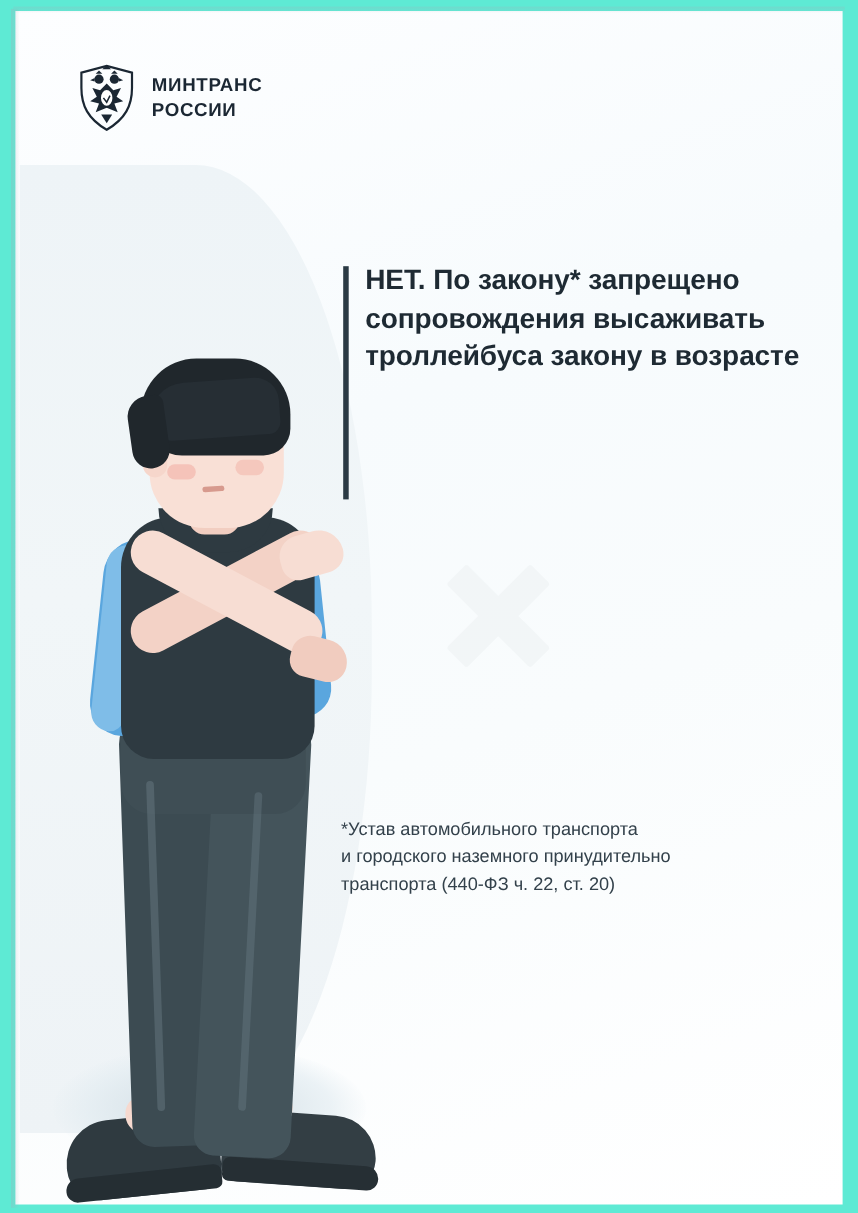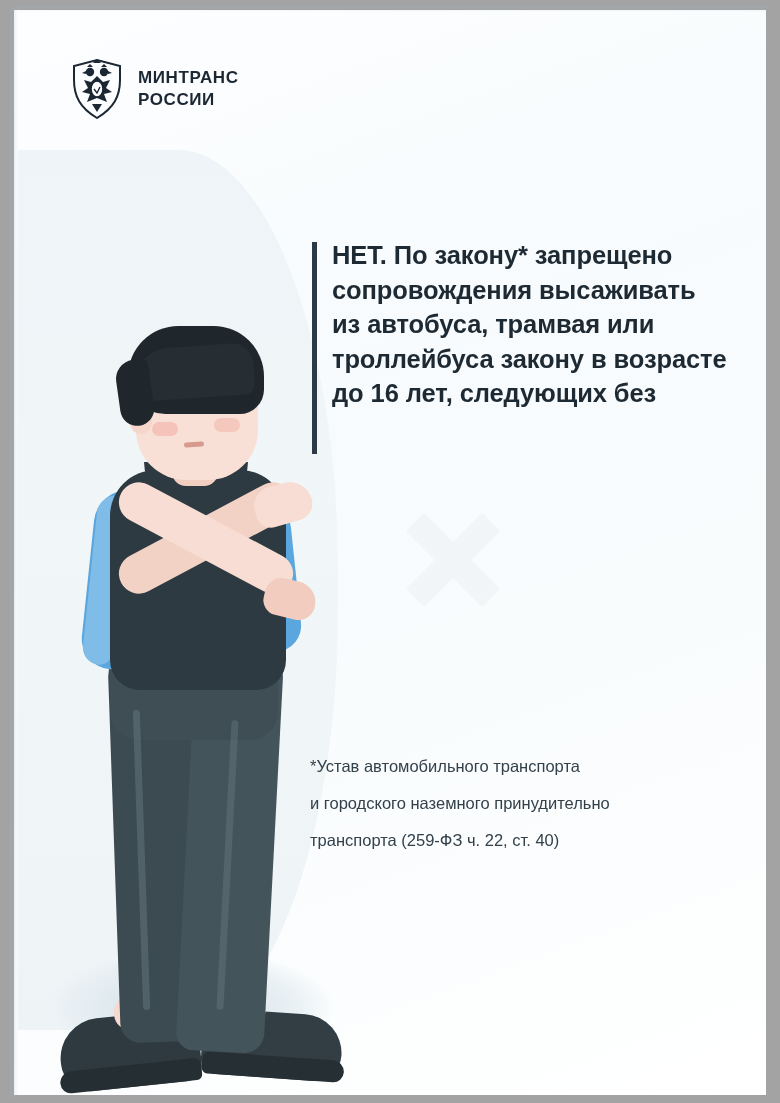--- a/index.html
+++ b/index.html
@@ -10,21 +10,21 @@
   body {
     width: 780px;
     height: 1103px;
     font-family: "Liberation Sans", sans-serif;
     overflow: hidden;
   }
   .poster {
     position: relative;
     width: 780px;
     height: 1103px;
-    background: #a3a3a3;
+    background: #5eead4;
     overflow: hidden;
   }
   
   .page-wash {
     position: absolute;
     left: 14px;
     top: 10px;
     width: 752px;
     height: 1085px;
     background: linear-gradient(160deg, #fdfeff 0%, #f7fbfd 35%, #f9fcfd 60%, #ffffff 100%);
@@ -338,21 +338,21 @@
   
   .footnote {
     position: absolute;
     left: 310px;
     top: 742px;
     width: 430px;
     color: #33414b;
     font-size: 16.5px;
     line-height: 1.52;
   }
-  .footnote div { white-space: nowrap; margin-top: 12px; }
+  .footnote div { white-space: nowrap; }
 </style>
 </head>
 <body>
 
 <div class="poster">
 
   <div class="page-wash"></div>
   <div class="edge-shadow-left"></div>
   <div class="edge-shadow-top"></div>
 
@@ -431,25 +431,23 @@
     <div class="char hair"></div>
     <div class="char hair-fringe"></div>
     <div class="char hair-side"></div>
   </div>
 
   <div class="headline-wrap">
     <div class="headline-bar"></div>
     <div class="headline">
       <div>НЕТ. По закону* запрещено</div>
       <div>сопровождения высаживать</div>
-      <div>из автобуса, трамвая или</div>
       <div>троллейбуса закону в возрасте</div>
-      <div>до 16 лет, следующих без</div>
     </div>
   </div>
 
   <div class="footnote">
     <div>*Устав автомобильного транспорта</div>
     <div>и городского наземного принудительно</div>
-    <div>транспорта (259-ФЗ ч. 22, ст. 40)</div>
+    <div>транспорта (440-ФЗ ч. 22, ст. 20)</div>
   </div>
 
 </div>
 
 </body></html>

